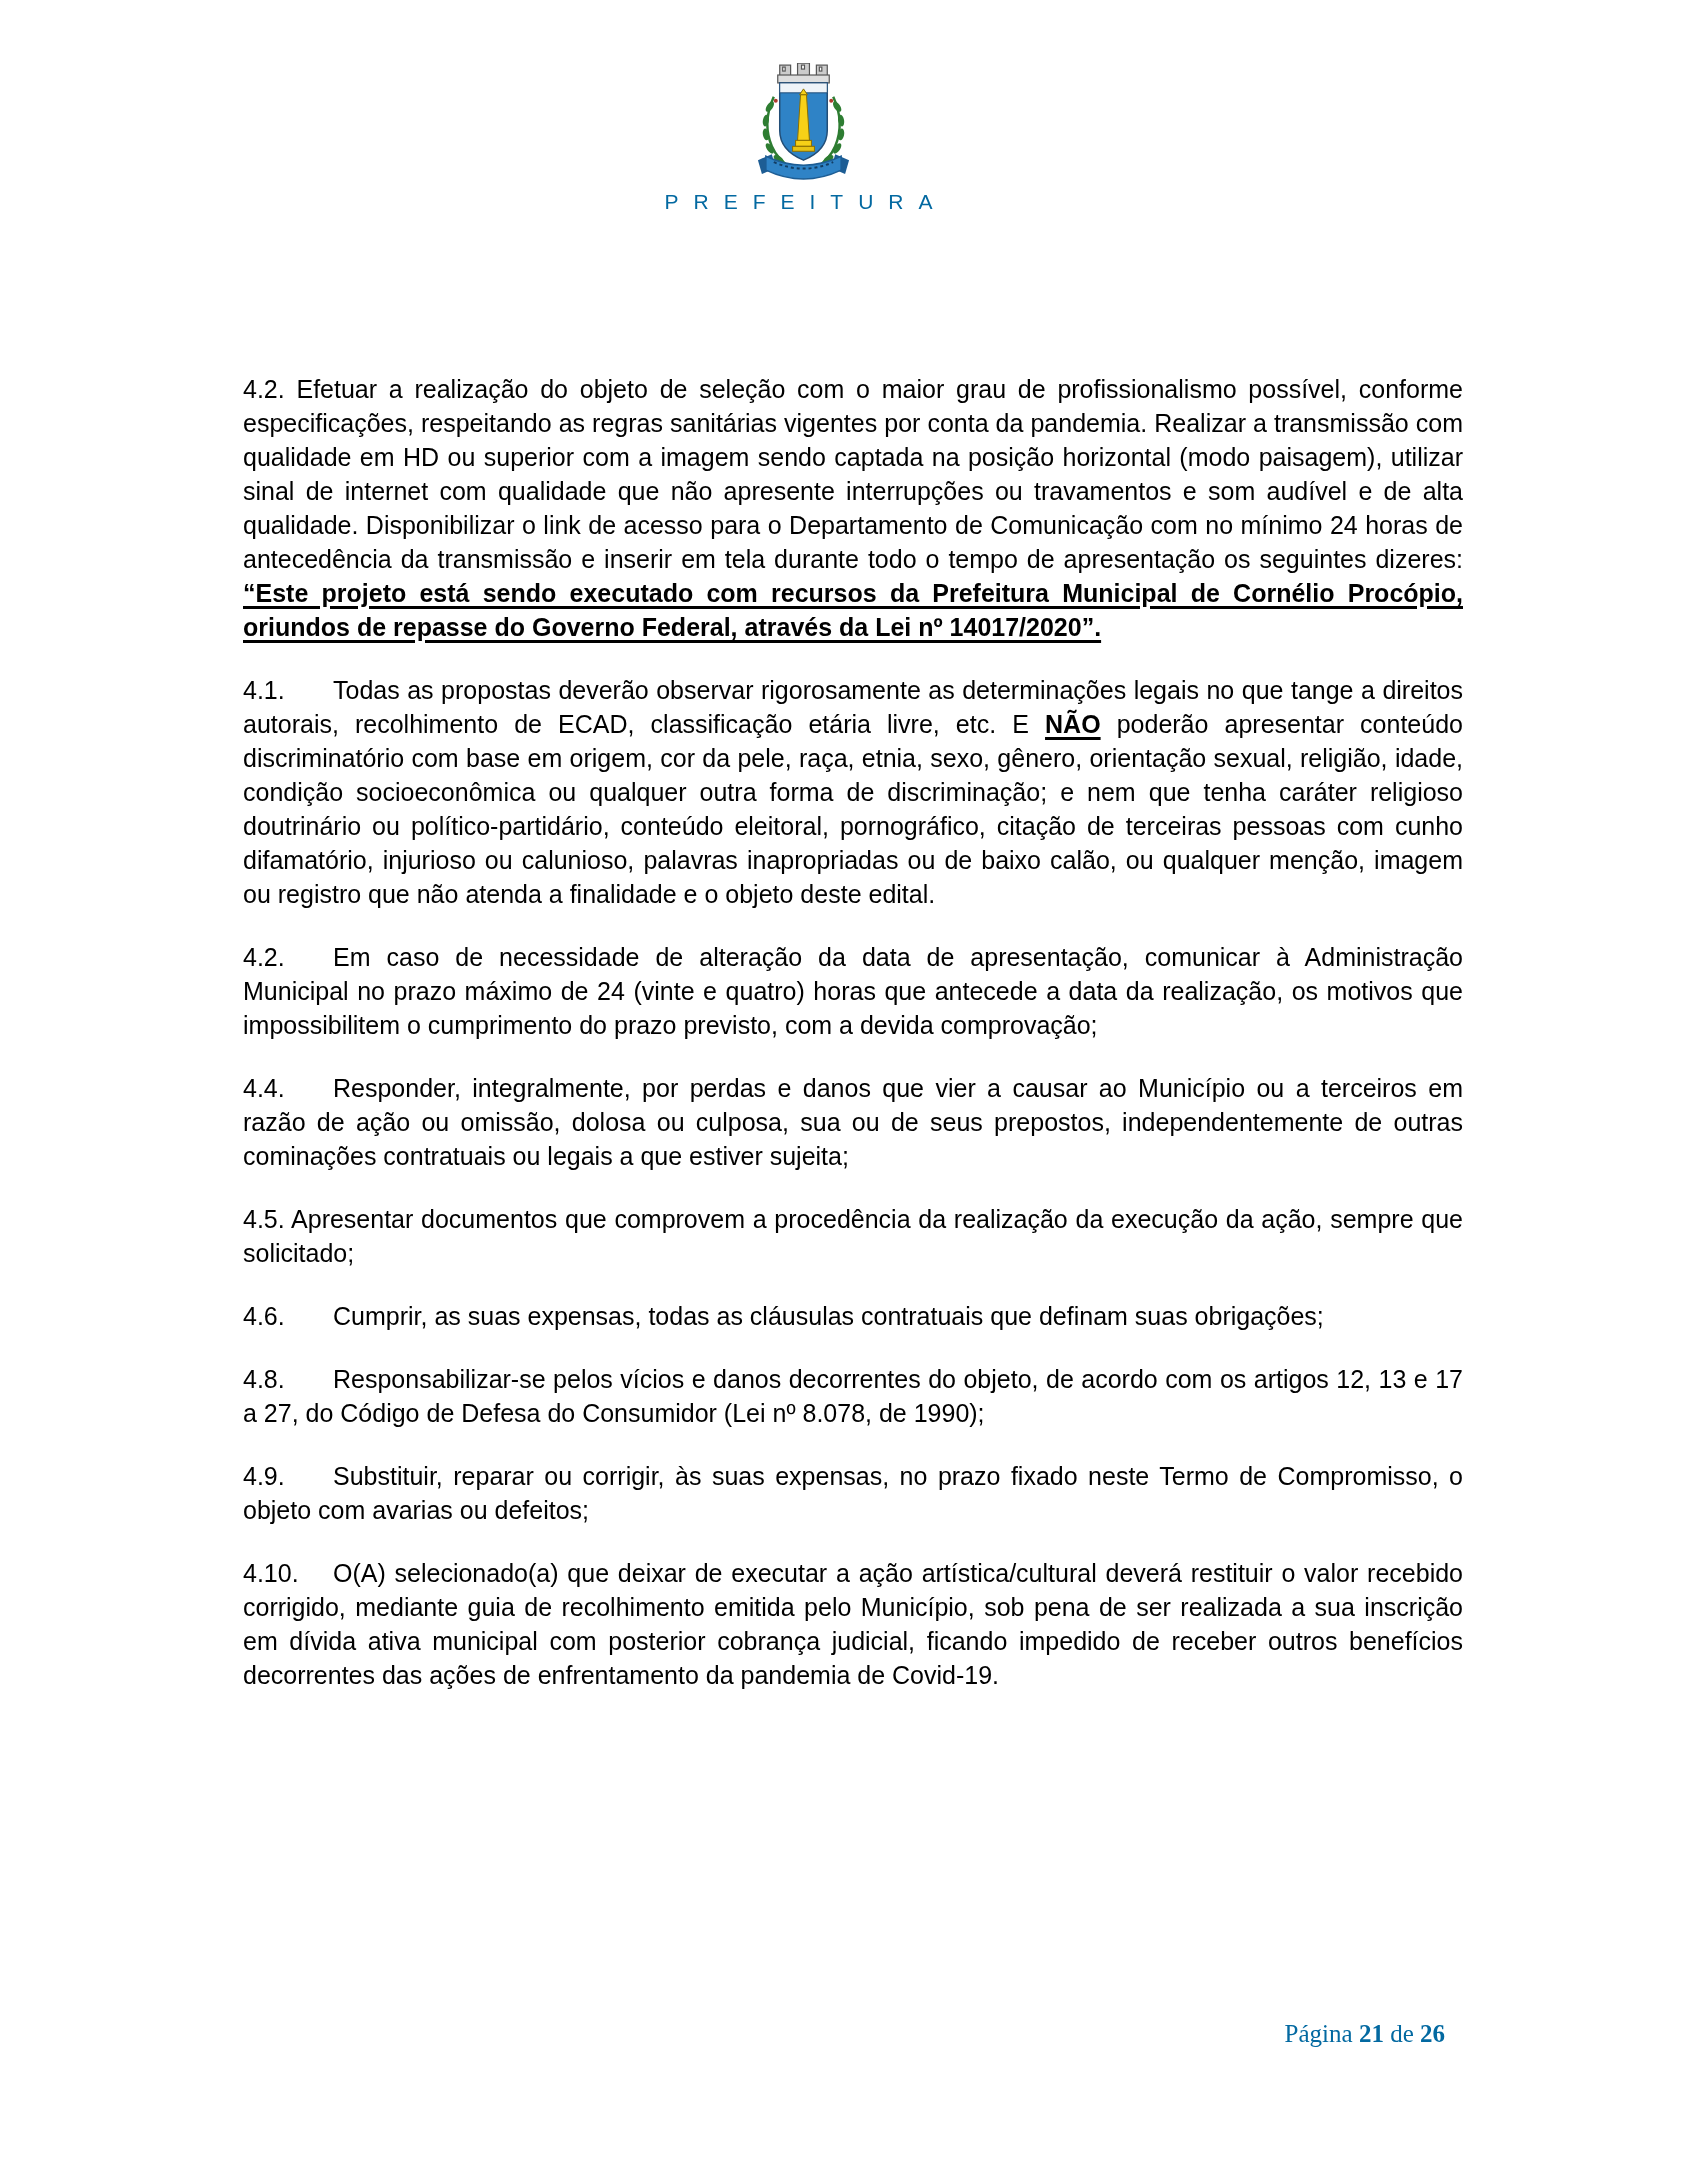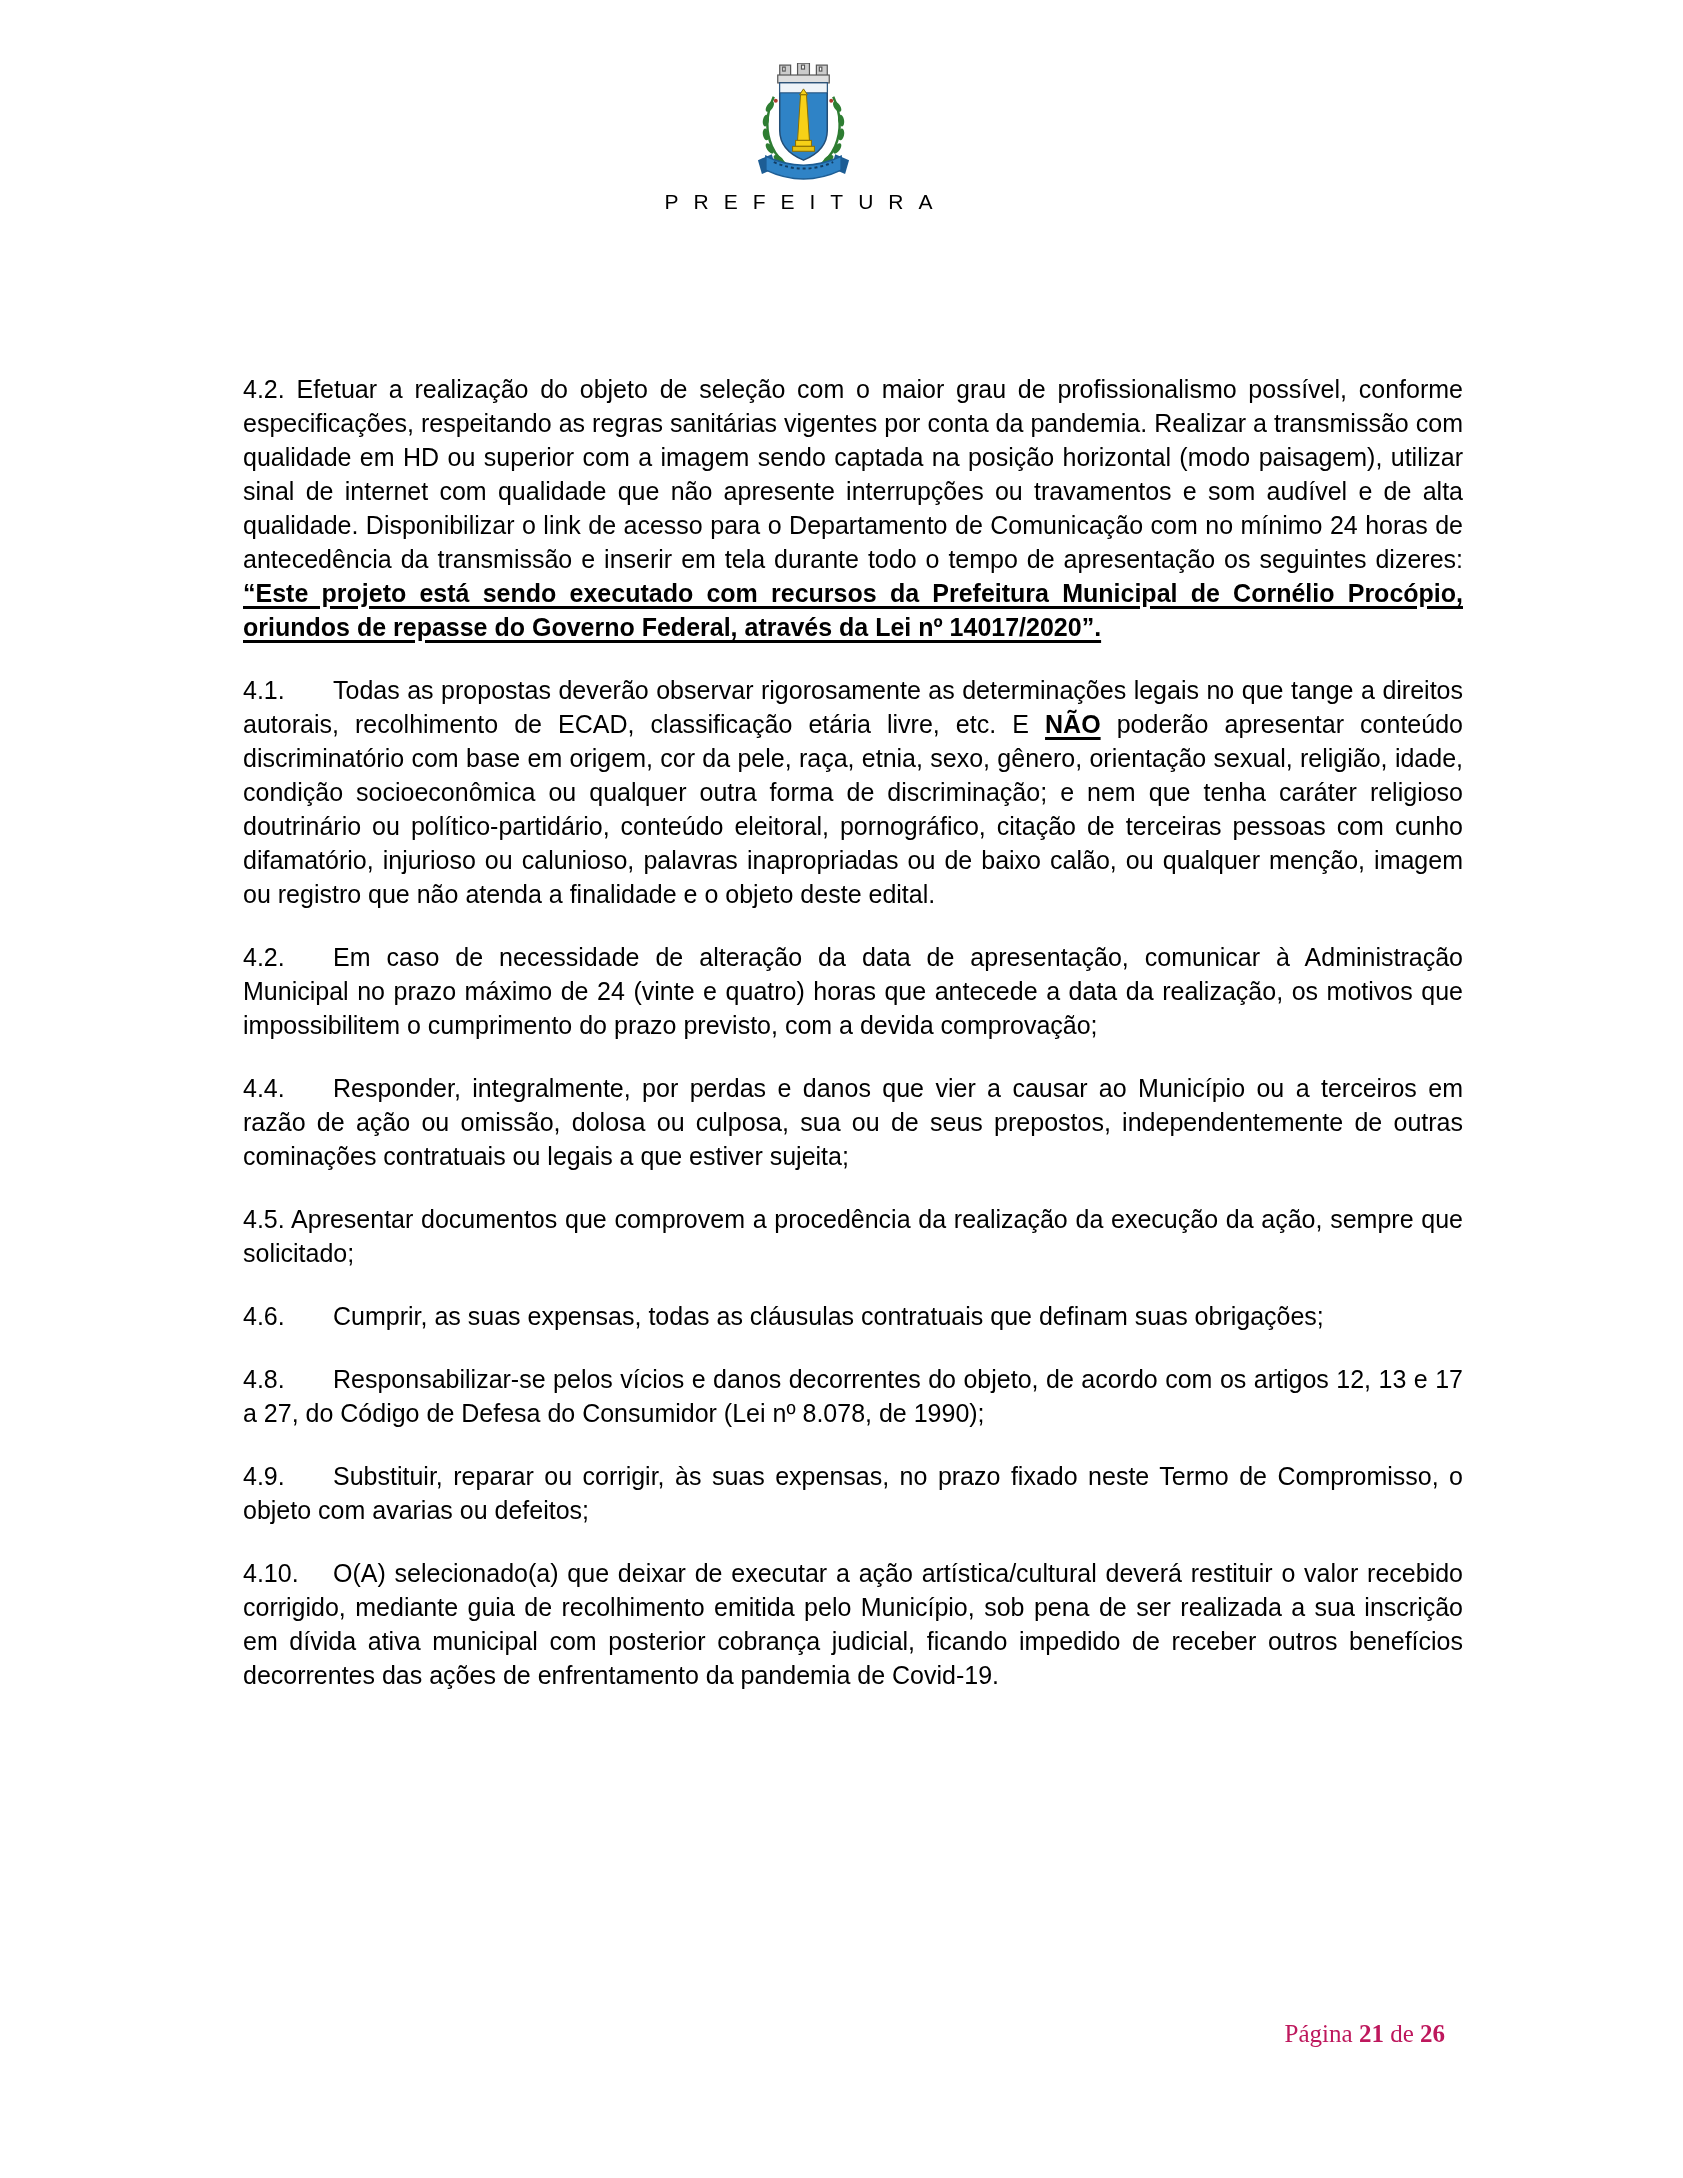--- a/index.html
+++ b/index.html
@@ -21,37 +21,37 @@
   }
   .logo-box svg{display:block;}
   .crest{
     position:absolute;left:752px;top:63px;
     width:103px;height:129px;
   }
   .prefeitura{
     position:absolute;left:806px;top:190px;
     transform:translateX(-50%);
     font-size:21px;letter-spacing:15px;
-    color:#000000;white-space:nowrap;
+    color:#0369a1;white-space:nowrap;
   }
   
   .doc-body{
     position:absolute;left:243px;top:372px;
     width:1220px;
     font-size:25px;line-height:34px;
   }
   .para{margin:0 0 29px 0;text-align:justify;}
   .pnum{white-space:pre;}
   .pnum.tab{display:inline-block;width:90px;}
   .bu{font-weight:bold;text-decoration:underline;text-decoration-thickness:2.5px;text-underline-offset:4px;}
   
   .page-footer{
     position:absolute;top:2020px;right:238px;
     font-family:"Liberation Serif", serif;
-    font-size:25px;color:#be185d;
+    font-size:25px;color:#0369a1;
   }
   .page-footer b{font-weight:bold;}
 </style>
 </head>
 <body>
 
 <div class="page">
 
 
   <svg class="crest" viewBox="0 0 104 130">

